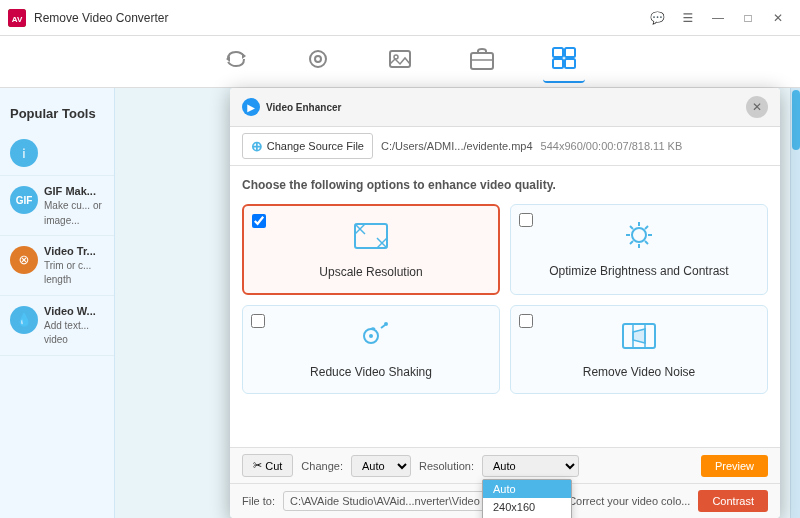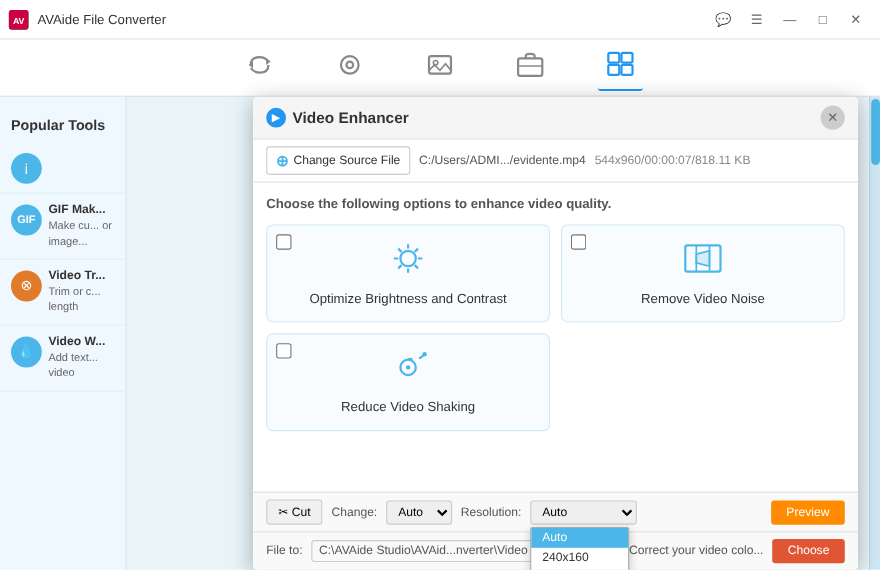--- a/index.html
+++ b/index.html
@@ -78,21 +78,21 @@
     }
     .modal-header {
       background: #f5f5f5;
       padding: 8px 12px;
       display: flex;
       align-items: center;
       border-bottom: 1px solid #ddd;
       gap: 6px;
     }
     .modal-header-icon { width: 18px; height: 18px; background: #2196f3; border-radius: 50%; display: flex; align-items: center; justify-content: center; color: white; font-size: 10px; }
-    .modal-title { font-size: 14px; color: #333; font-weight: 600; }
+    .modal-title { font-size: 10px; color: #333; font-weight: 600; }
     .modal-close { margin-left: auto; width: 22px; height: 22px; border: none; background: #ccc; border-radius: 50%; cursor: pointer; font-size: 12px; color: #666; display: flex; align-items: center; justify-content: center; }
 
     
     .source-bar {
       display: flex;
       align-items: center;
       padding: 6px 12px;
       border-bottom: 1px solid #e0e0e0;
       gap: 8px;
       background: #fff;
@@ -187,21 +187,21 @@
 <body>
 
 <div class="title-bar">
   <div class="title-bar-logo">
     <div class="logo-icon">
       <svg width="18" height="18" viewBox="0 0 18 18">
         <rect width="18" height="18" rx="3" fill="#cc0044"></rect>
         <text x="9" y="13" text-anchor="middle" fill="white" font-size="8" font-weight="bold">AV</text>
       </svg>
     </div>
-    <span class="title-bar-title">AVAide File Converter</span>
+    <span class="title-bar-title">Remove Video Converter</span>
   </div>
   <div class="title-bar-controls">
     <button class="title-bar-btn">💬</button>
     <button class="title-bar-btn">☰</button>
     <button class="title-bar-btn">—</button>
     <button class="title-bar-btn">□</button>
     <button class="title-bar-btn close-btn">✕</button>
   </div>
 </div>
 
@@ -305,20 +305,33 @@
         </button>
         <span class="source-path">C:/Users/ADMI.../evidente.mp4</span>
         <span class="source-info">544x960/00:00:07/818.11 KB</span>
       </div>
 
       <div class="modal-body">
         <div class="enhance-title">Choose the following options to enhance video quality.</div>
 
         <div class="options-grid">
 
+          <div class="option-card selected">
+            <input type="checkbox" class="option-checkbox" checked="" style="">
+            <div class="option-icon">
+              <svg width="40" height="32" viewBox="0 0 40 32">
+                <rect x="4" y="4" width="32" height="24" rx="2" stroke="#4db6e8" stroke-width="2" fill="none"></rect>
+                <line x1="14" y1="4" x2="4" y2="14" stroke="#4db6e8" stroke-width="1.5"></line>
+                <line x1="4" y1="4" x2="14" y2="14" stroke="#4db6e8" stroke-width="1.5"></line>
+                <line x1="26" y1="18" x2="36" y2="28" stroke="#4db6e8" stroke-width="1.5"></line>
+                <line x1="36" y1="18" x2="26" y2="28" stroke="#4db6e8" stroke-width="1.5"></line>
+              </svg>
+            </div>
+            <span class="option-label">Upscale Resolution</span>
+          </div>
 
           <div class="option-card">
             <input type="checkbox" class="option-checkbox" style="">
             <div class="option-icon">
               <svg width="40" height="32" viewBox="0 0 40 32">
                 <circle cx="20" cy="16" r="7" stroke="#4db6e8" stroke-width="2" fill="none"></circle>
                 <line x1="20" y1="3" x2="20" y2="7" stroke="#4db6e8" stroke-width="2"></line>
                 <line x1="20" y1="25" x2="20" y2="29" stroke="#4db6e8" stroke-width="2"></line>
                 <line x1="7" y1="16" x2="11" y2="16" stroke="#4db6e8" stroke-width="2"></line>
                 <line x1="29" y1="16" x2="33" y2="16" stroke="#4db6e8" stroke-width="2"></line>
@@ -328,41 +341,41 @@
                 <line x1="14" y1="22" x2="11" y2="25" stroke="#4db6e8" stroke-width="2"></line>
               </svg>
             </div>
             <span class="option-label">Optimize Brightness and Contrast</span>
           </div>
 
           <div class="option-card">
             <input type="checkbox" class="option-checkbox" style="">
             <div class="option-icon">
               <svg width="40" height="32" viewBox="0 0 40 32">
-                <rect x="4" y="4" width="32" height="24" rx="2" stroke="#4db6e8" stroke-width="2" fill="none"></rect>
-                <line x1="14" y1="4" x2="14" y2="28" stroke="#4db6e8" stroke-width="1.5"></line>
-                <line x1="26" y1="4" x2="26" y2="28" stroke="#4db6e8" stroke-width="1.5"></line>
-                <polygon points="14,12 26,9 26,23 14,20" stroke="#4db6e8" stroke-width="1.5" fill="rgba(77,182,232,0.2)"></polygon>
-              </svg>
-            </div>
-            <span class="option-label">Remove Video Noise</span>
-          </div>
-
-          <div class="option-card">
-            <input type="checkbox" class="option-checkbox" style="">
-            <div class="option-icon">
-              <svg width="40" height="32" viewBox="0 0 40 32">
                 <circle cx="20" cy="16" r="7" stroke="#4db6e8" stroke-width="2" fill="none"></circle>
                 <circle cx="20" cy="16" r="2" fill="#4db6e8"></circle>
                 <path d="M20 9 Q22 7 24 9" stroke="#4db6e8" stroke-width="1.5" fill="none"></path>
                 <line x1="30" y1="8" x2="34" y2="5" stroke="#4db6e8" stroke-width="2"></line>
                 <circle cx="35" cy="4" r="2" fill="#4db6e8"></circle>
               </svg>
             </div>
             <span class="option-label">Reduce Video Shaking</span>
+          </div>
+
+          <div class="option-card">
+            <input type="checkbox" class="option-checkbox" style="">
+            <div class="option-icon">
+              <svg width="40" height="32" viewBox="0 0 40 32">
+                <rect x="4" y="4" width="32" height="24" rx="2" stroke="#4db6e8" stroke-width="2" fill="none"></rect>
+                <line x1="14" y1="4" x2="14" y2="28" stroke="#4db6e8" stroke-width="1.5"></line>
+                <line x1="26" y1="4" x2="26" y2="28" stroke="#4db6e8" stroke-width="1.5"></line>
+                <polygon points="14,12 26,9 26,23 14,20" stroke="#4db6e8" stroke-width="1.5" fill="rgba(77,182,232,0.2)"></polygon>
+              </svg>
+            </div>
+            <span class="option-label">Remove Video Noise</span>
           </div>
 
         </div>
       </div>
 
       <div class="bottom-controls">
         <button class="cut-btn">
           <span>✂</span>
           <span>Cut</span>
         </button>
@@ -396,21 +409,21 @@
           </div>
         </div>
         <button class="preview-btn">Preview</button>
       </div>
 
       <div class="save-bar">
         <span class="save-label">File to:</span>
         <span class="save-path">C:\AVAide Studio\AVAid...nverter\Video Enhancer</span>
         <button class="browse-btn">...</button>
         <span class="color-correct">Correct your video colo...</span>
-        <button class="enhance-btn">Choose</button>
+        <button class="enhance-btn">Contrast</button>
       </div>
     </div>
 
   </div>
 
   <div class="scrollbar">
     <div class="scrollbar-thumb"></div>
   </div>
 </div>
 

